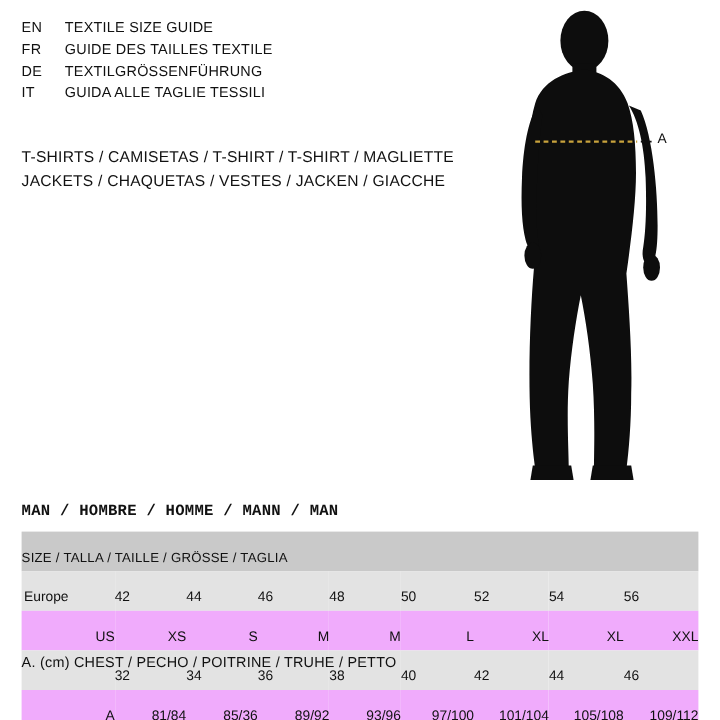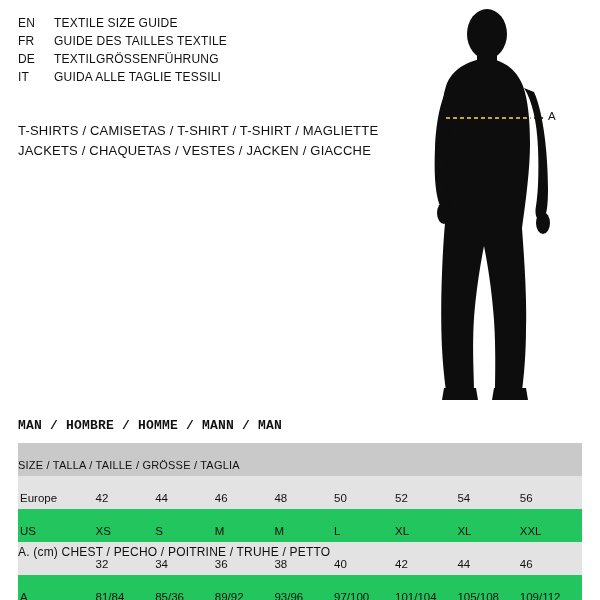--- a/index.html
+++ b/index.html
@@ -97,21 +97,22 @@
   .row-head td {
     background: #c9c9c9;
     font-size: 11px;
     letter-spacing: 0.2px;
     padding-left: 2px;
   }
   .row-shade td {
     background: #e3e3e3;
   }
   .row-plain td {
-    background: #22c55e;
+    background: #f0abfc;
+    text-align: right;
   }
   .col-label {
     width: 86px;
     padding-left: 2px !important;
     margin-top: 44px;
   }
   .cell {
     width: 68px;
     text-align: left;
   }

